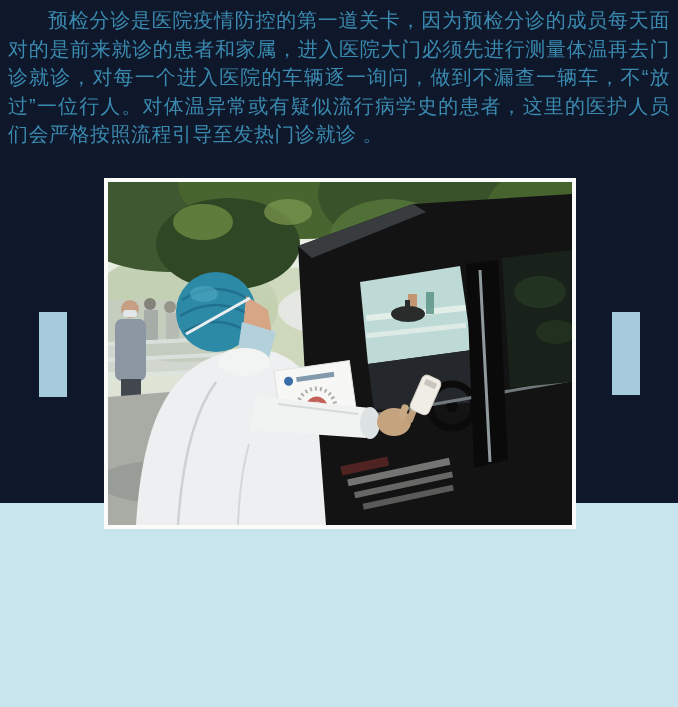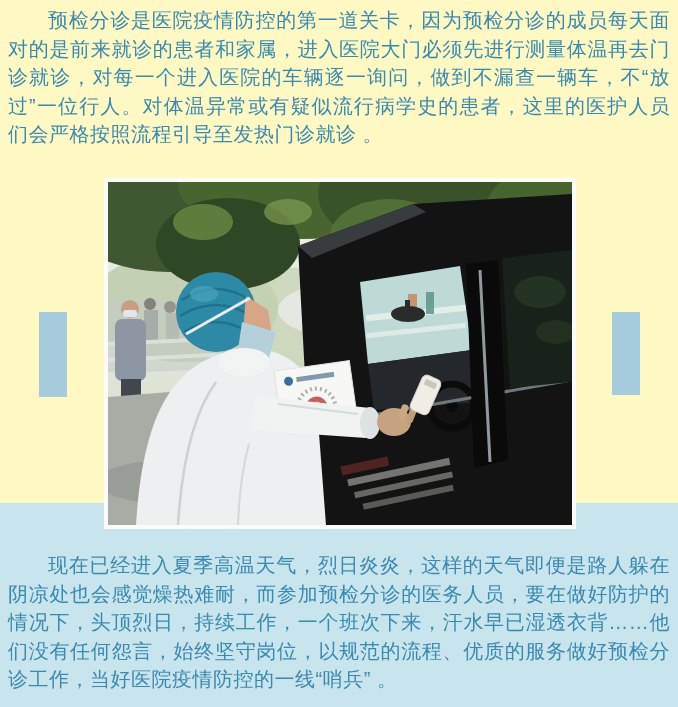--- a/index.html
+++ b/index.html
@@ -2,21 +2,21 @@
 <html><head>
 <meta charset="utf-8">
 <style>
   html,body{margin:0;padding:0;}
   body{
     width:678px;height:707px;
     background:#c8e4ec;
     font-family:"Liberation Sans","DejaVu Sans",sans-serif;
     overflow:hidden;
   }
-  .page{position:relative;width:678px;height:503px;background:#fef9c3;}
+  .page{position:relative;width:678px;height:503px;background:#0f172a;}
   .para{
     position:absolute;left:8px;width:662px;margin:0;
     color:#3a8ab0;
     font-size:20px;line-height:28.5px;
     text-indent:2em;text-align:justify;
     letter-spacing:0.5px;
   }
   .para-intro{top:6px;}
   .para-summer{top:551px;}
   .carousel{position:absolute;left:0;top:170px;width:678px;height:365px;}
@@ -193,15 +193,14 @@
             <line x1="78" y1="152" x2="142" y2="116" stroke="#e9eff1" stroke-width="3"></line>
             <ellipse cx="136" cy="180" rx="26" ry="14" fill="#f2f4f4"></ellipse>
           </g>
         </g>
       </svg>
     </figure>
 
     <button class="carousel-nav next" aria-label="next"></button>
   </div>
 
-  <p class="para para-summer">现在已经进入夏季高温天气，烈日炎炎，这样的天气即便是路人躲在阴凉处也会感觉燥热难耐，而参加预检分诊的医务人员，要在做好防护的情况下，头顶烈日，持续工作，一个班次下来，汗水早已湿透衣背……他们没有任何怨言，始终坚守岗位，以规范的流程、优质的服务做好预检分诊工作，当好医院疫情防控的一线“哨兵” 。</p>
 
 </div>
 
 </body></html>

